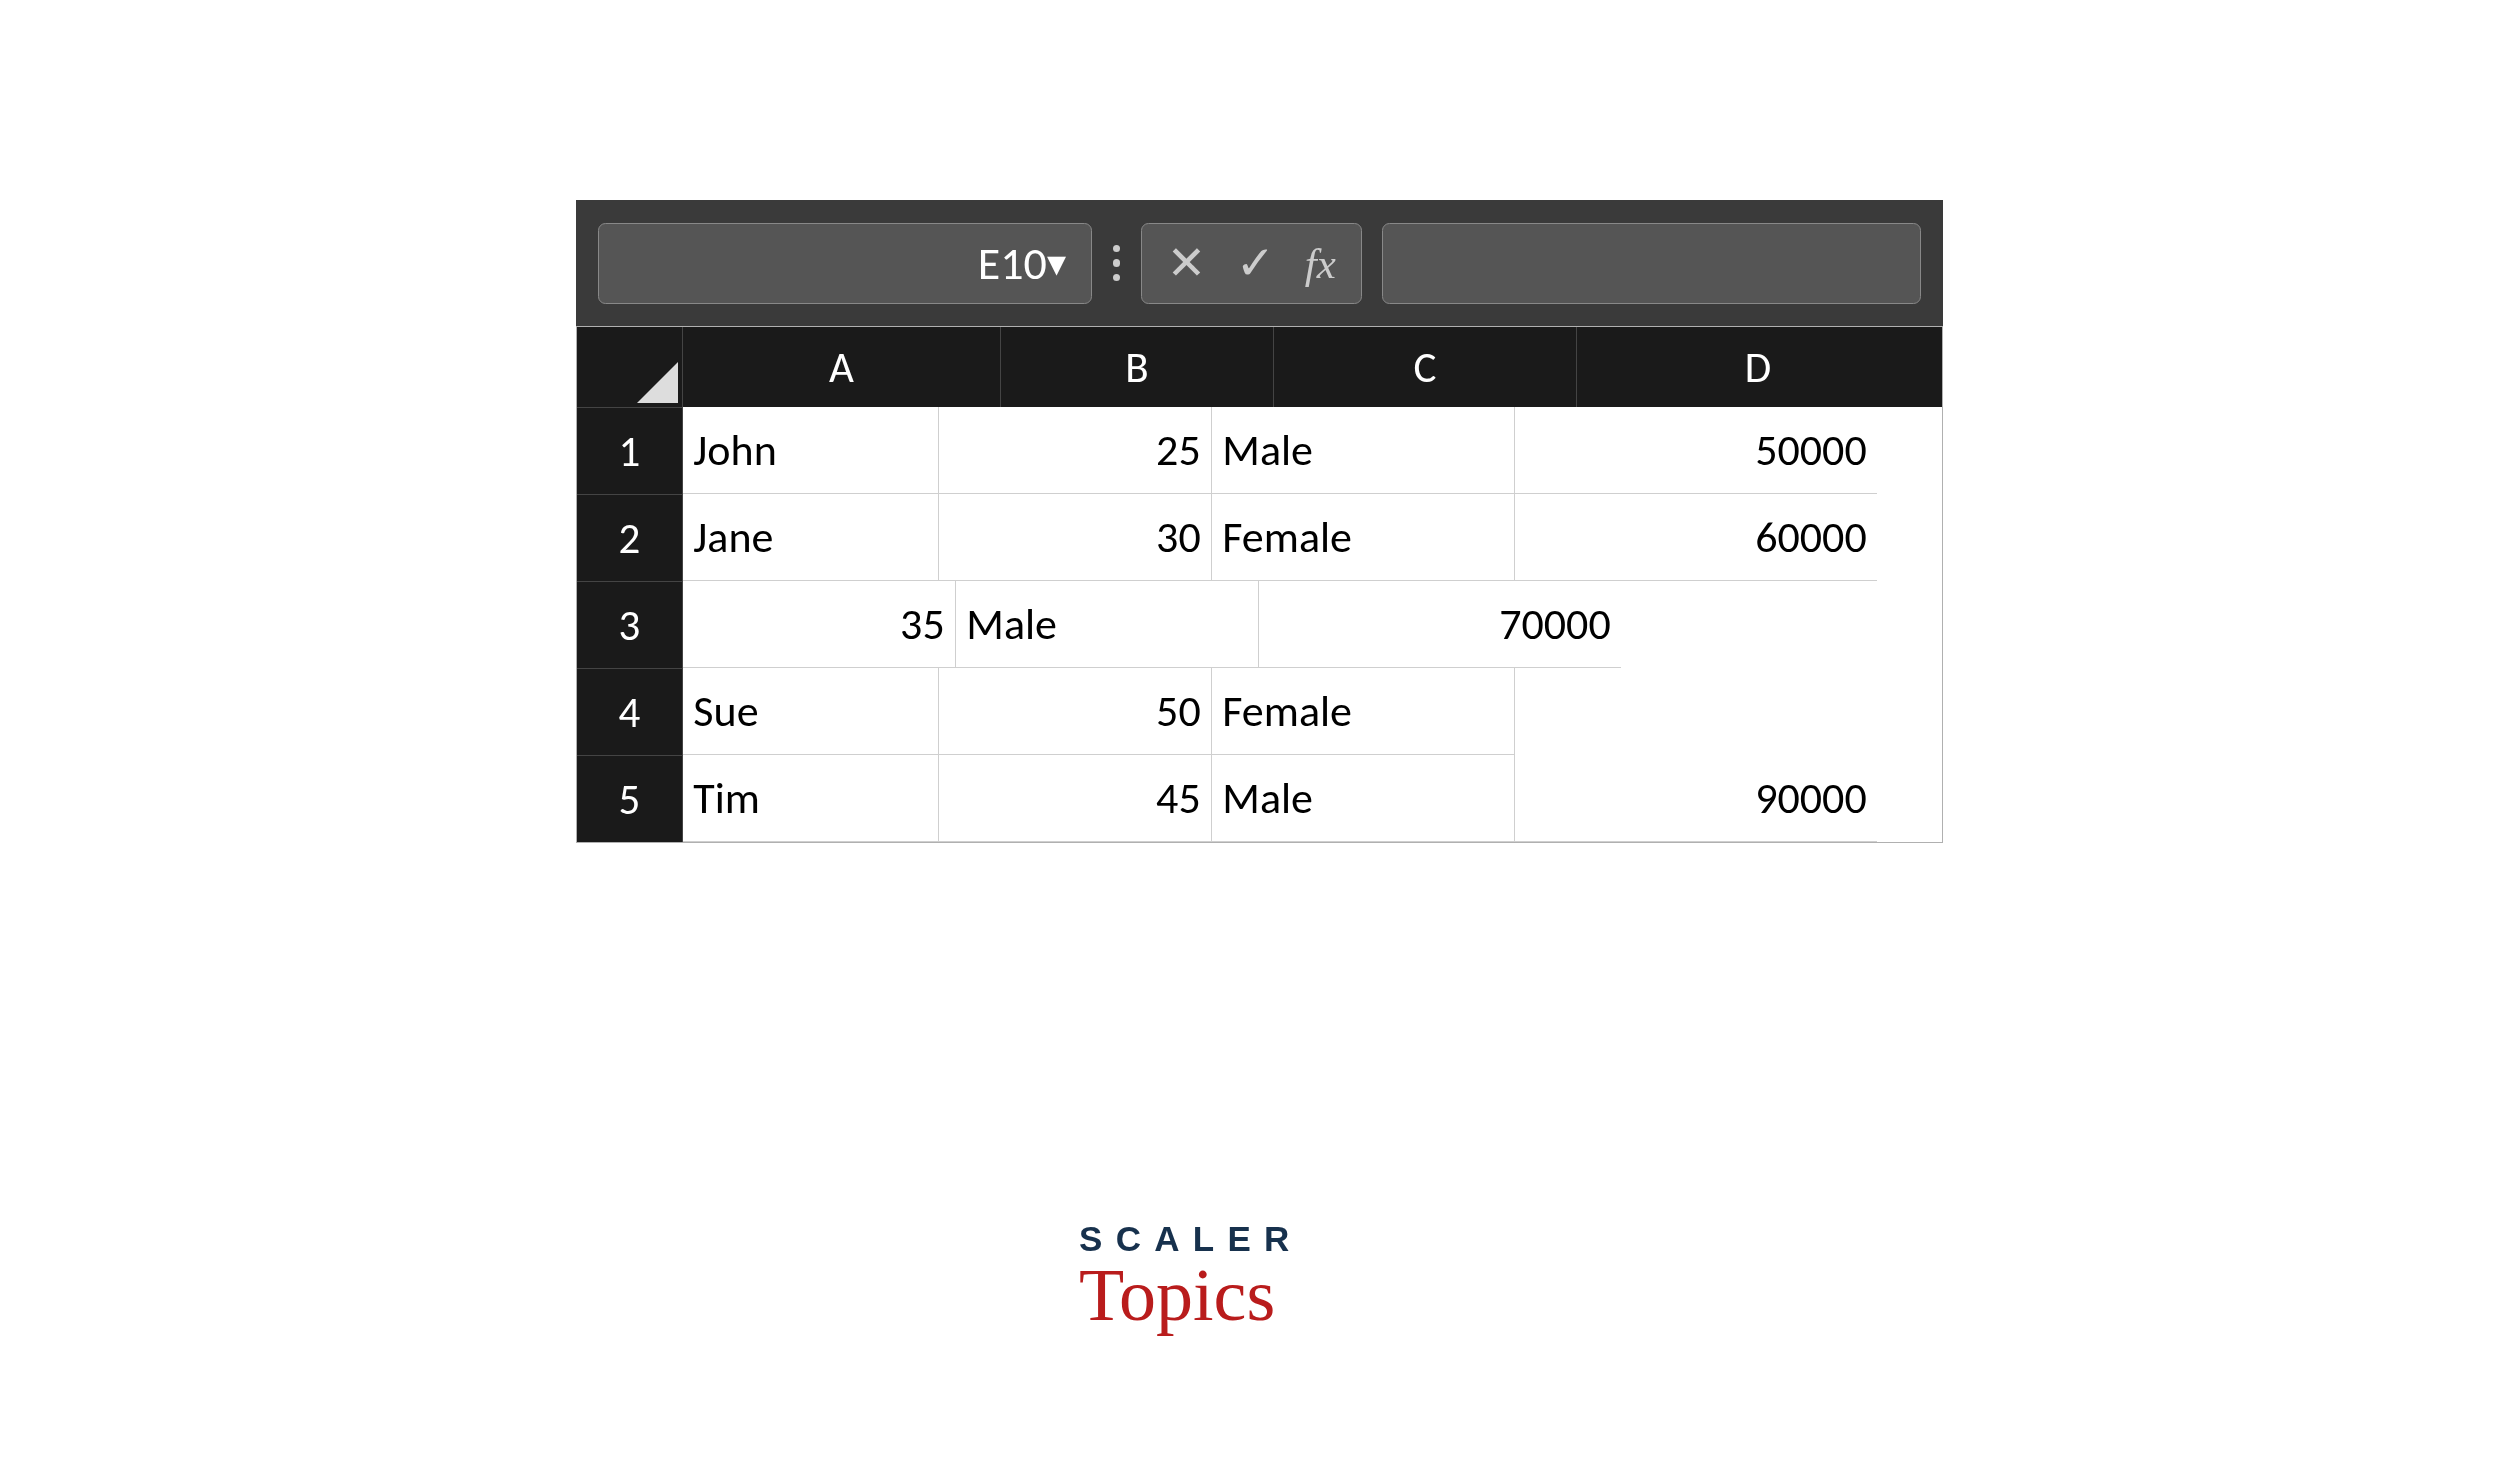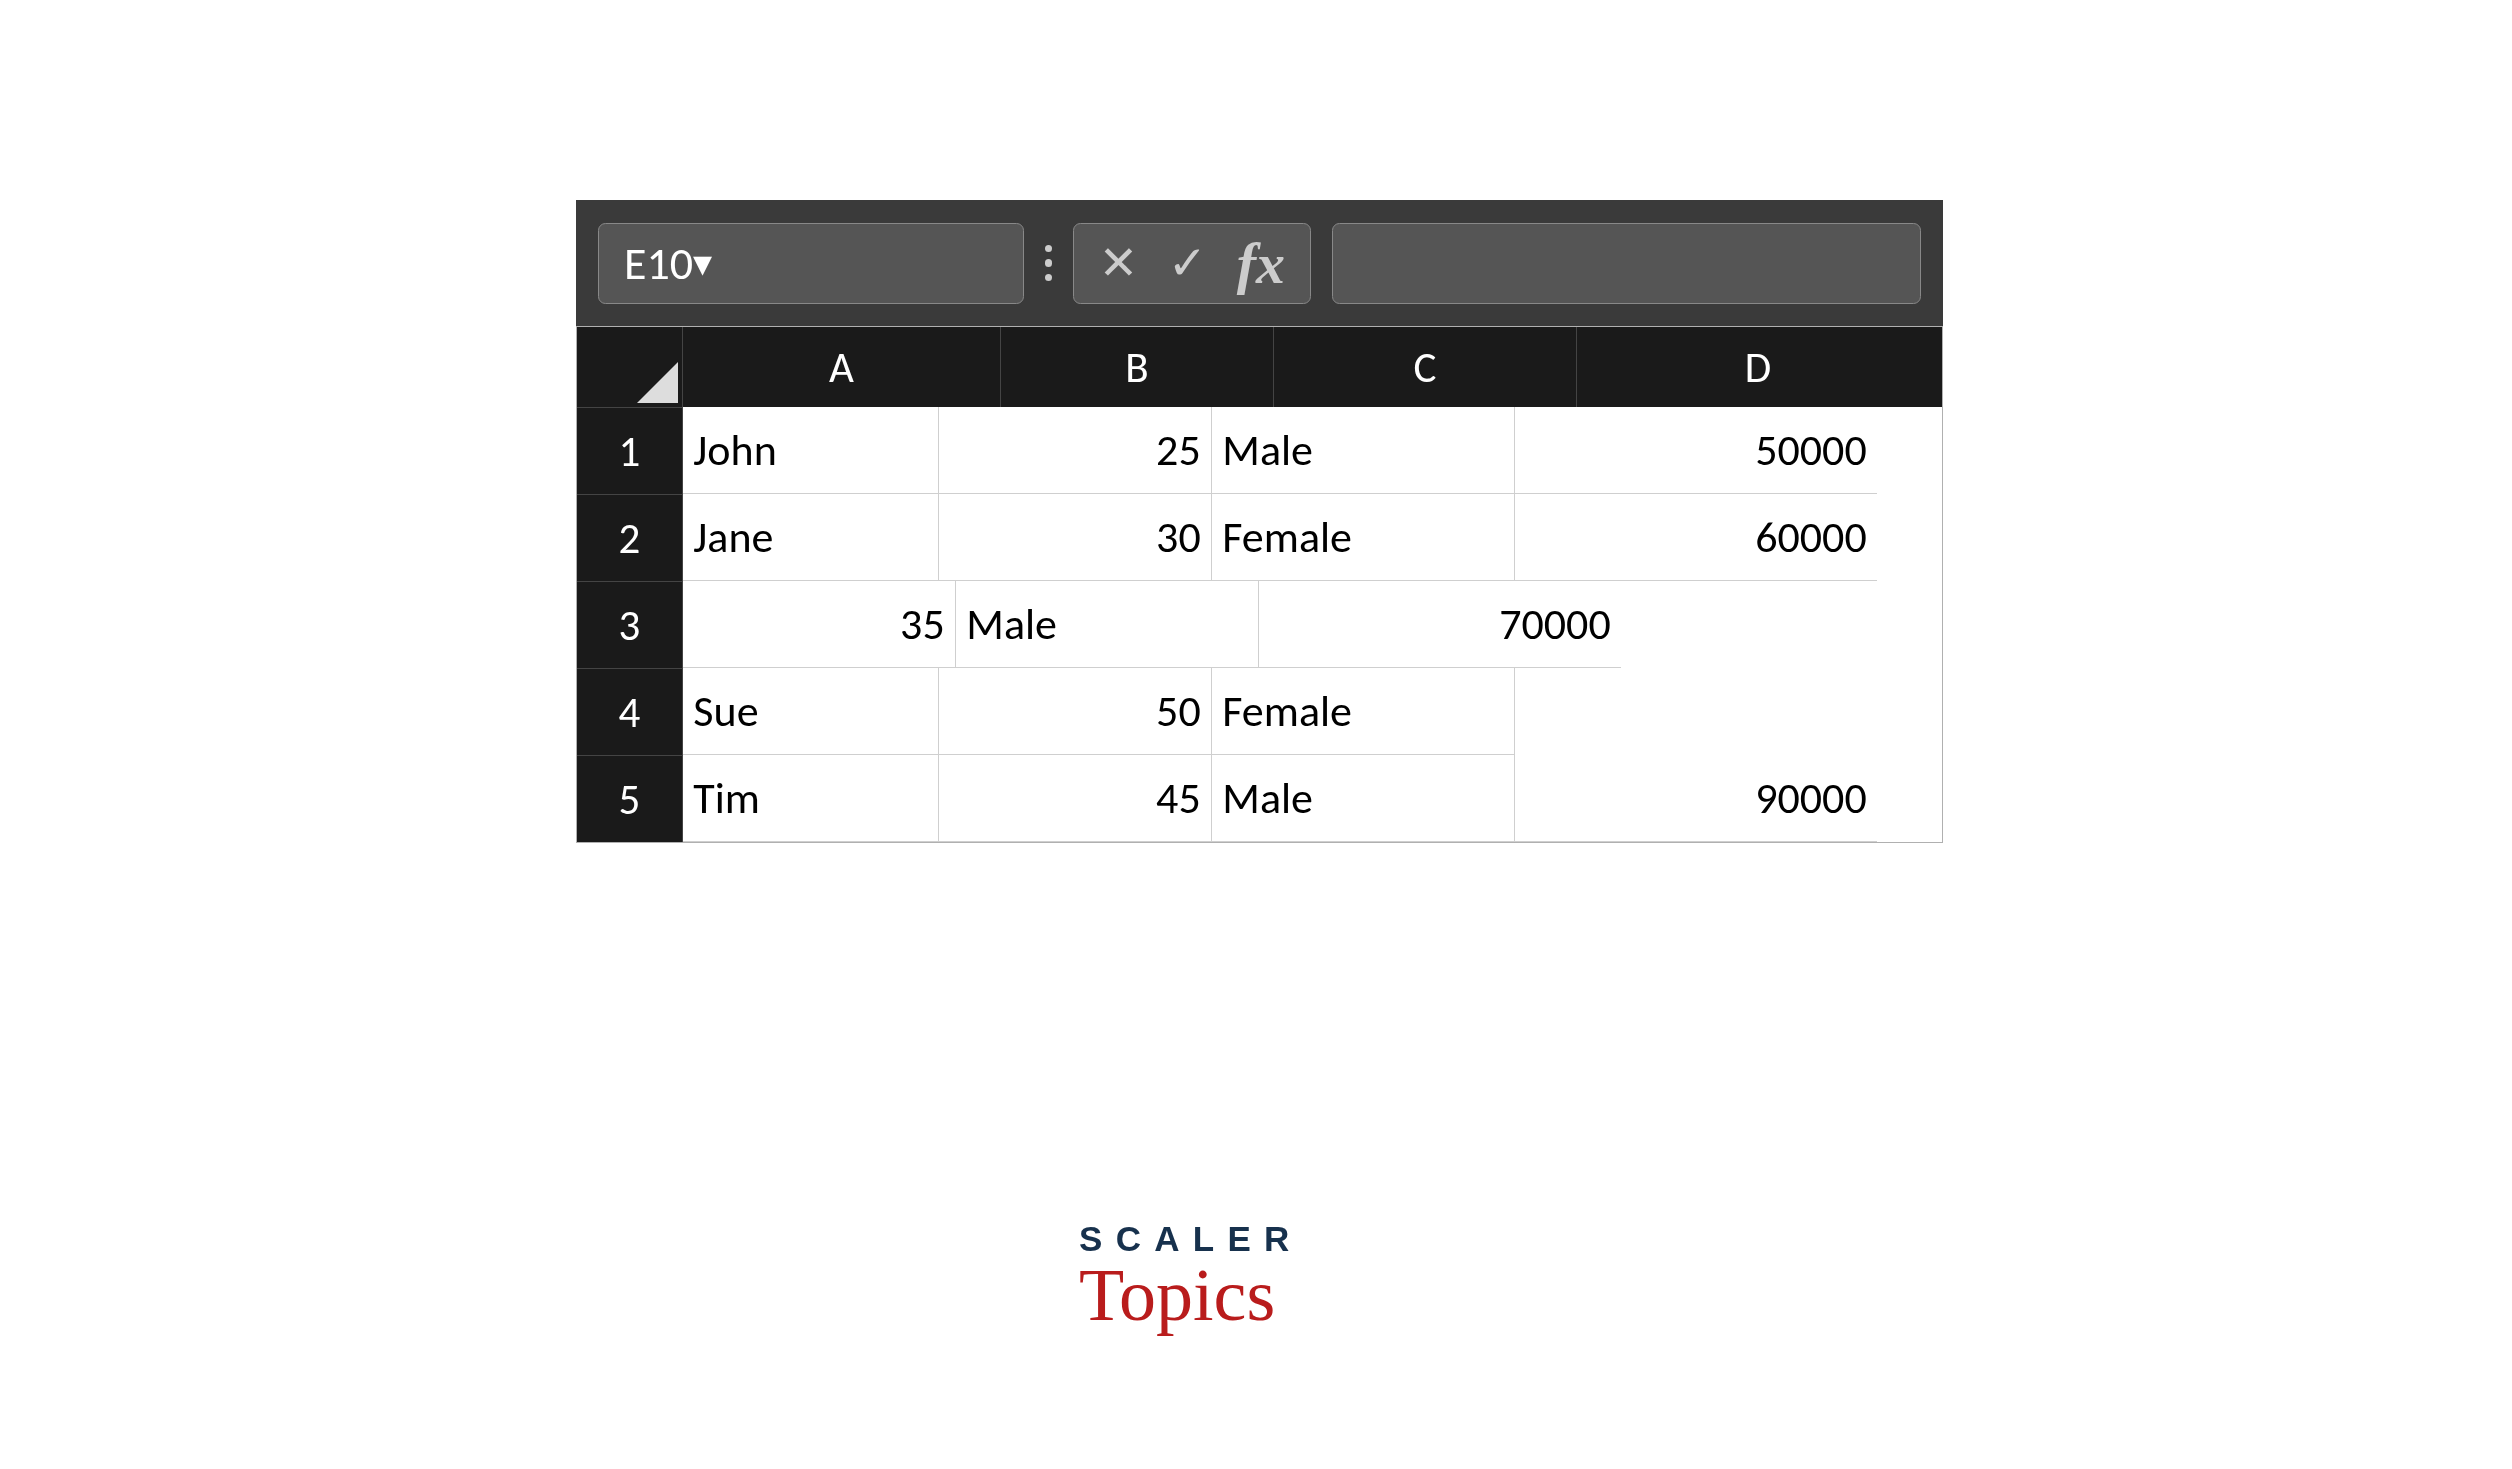--- a/index.html
+++ b/index.html
@@ -25,25 +25,25 @@
     padding: 14.8px 22px;
     height: 126px;
   }
   .namebox {
     display: flex;
     align-items: center;
     background: #555555;
     border: 1.5px solid #888888;
     border-radius: 7.4px;
     height: 81px;
-    width: 426px;
+    width: 494px;
     padding: 0 25px;
     color: #ffffff;
     font-size: 46px;
-    justify-content: flex-start;
+    justify-content: flex-end;
   }
   .namebox .chev {
     font-size: 38px;
     color: #ffffff;
   }
   .vdots {
     color: #cccccc;
     font-size: 44px;
     line-height: 0.4;
     display: flex;
@@ -59,22 +59,21 @@
     border-radius: 7.4px;
     height: 81px;
     padding: 0 25px;
     gap: 29.6px;
     color: #cccccc;
     font-size: 47px;
   }
   .fx-group .fx {
     font-style: italic;
     font-family: 'Times New Roman', serif;
-    font-size: 58px;
-    font-weight: bold;
+    font-size: 43px;
   }
   .formula-input {
     flex: 1;
     background: #555555;
     border: 1.5px solid #888888;
     border-radius: 7.4px;
     height: 81px;
   }
 
   .sheet {

